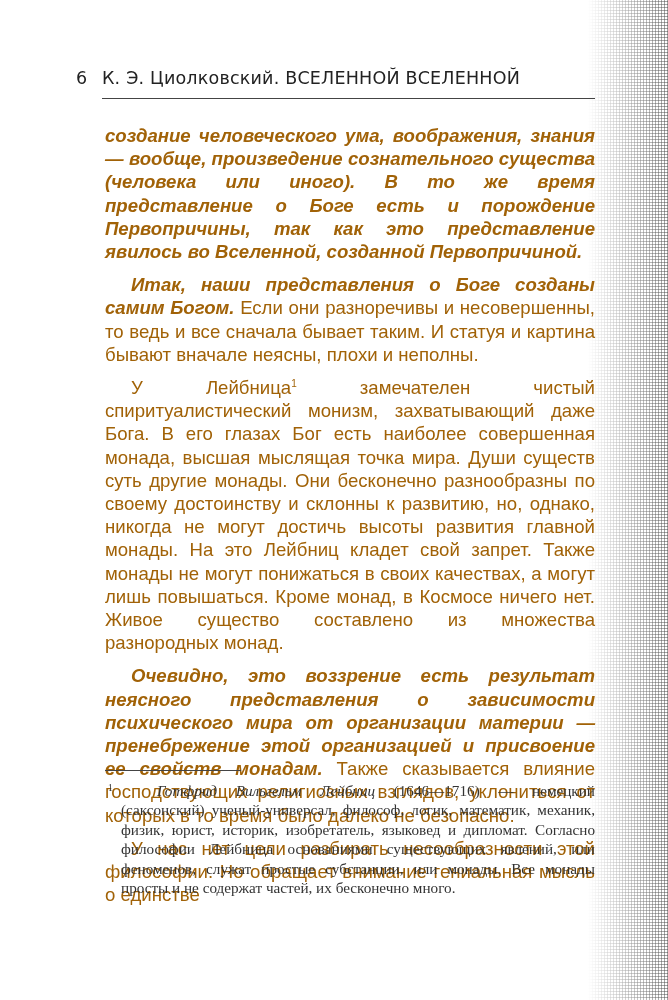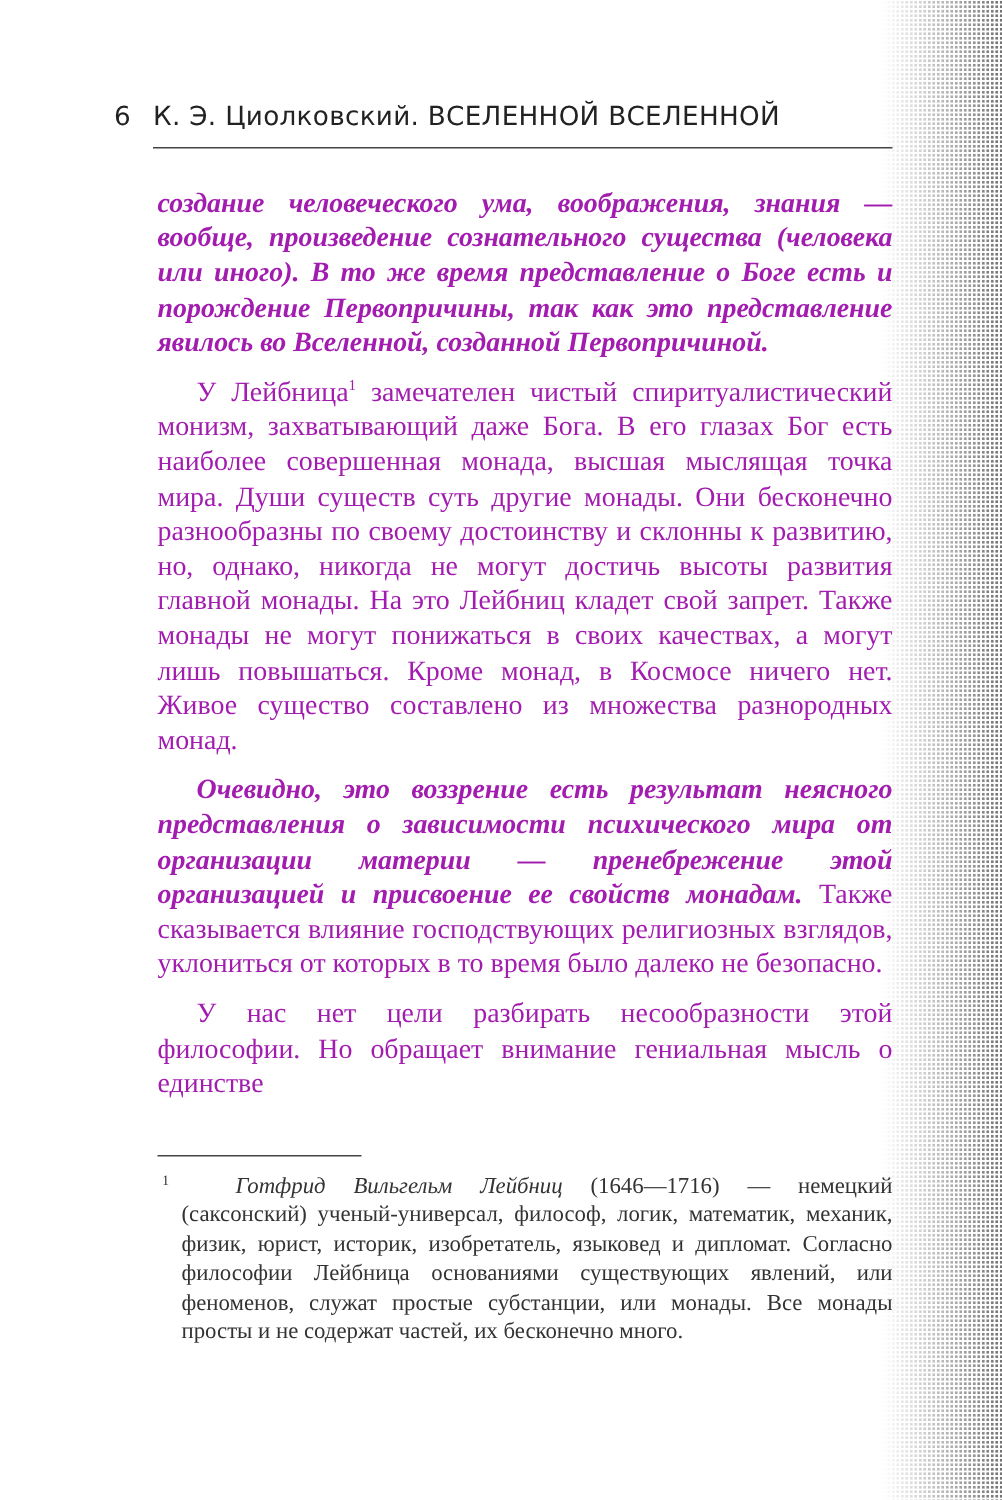--- a/index.html
+++ b/index.html
@@ -22,23 +22,23 @@
     font-size: 17.5px; color: #222; letter-spacing: 0.2px;
   }
   .page-no { position: absolute; left: 0; top: 0; }
   .head-title { position: absolute; left: 26px; top: 0; white-space: nowrap; }
   .head-rule {
     position: absolute; top: 98px; left: 102px; width: 493px; height: 0;
     border-top: 1.3px solid #444;
   }
   .text-block {
     position: absolute; top: 124px; left: 105px; width: 490px;
-    font-family: Liberation Serif, serif;
+    font-family: Liberation Sans, sans-serif;
     font-size: 18.6px; line-height: 23.2px; text-align: justify;
-    color: #a21caf;
+    color: #a16207;
   }
   .text-block p { margin: 0 0 10px 0; }
   .text-block p.indent { text-indent: 26px; }
   .em { font-style: italic; font-weight: bold; }
   sup.fn { font-size: 10px; vertical-align: super; line-height: 0; }
   .fn-rule {
     position: absolute; top: 770px; left: 105px; width: 136px; height: 0;
     border-top: 1px solid #444;
   }
   .footnote {
@@ -57,20 +57,21 @@
 <div class="running-head">
   <span class="page-no">6</span>
   <span class="head-title">К. Э. Циолковский. ВСЕЛЕННОЙ ВСЕЛЕННОЙ</span>
 </div>
 <div class="head-rule"></div>
 
 <div class="text-block">
   <p>
     <span class="em">создание человеческого ума, воображения, знания — вообще, произведение сознательного существа (человека или иного). В то же время представление о Боге есть и порождение Первопричины, так как это представление явилось во Вселенной, созданной Первопричиной.</span>
   </p>
+  <p class="indent"><span class="em">Итак, наши представления о Боге созданы самим Богом.</span><span> Если они разноречивы и несовершенны, то ведь и все сначала бывает таким. И статуя и картина бывают вначале неясны, плохи и неполны.</span></p>
   <p class="indent"><span>У Лейбница</span><sup class="fn">1</sup><span> замечателен чистый спиритуалистический монизм, захватывающий даже Бога. В его глазах Бог есть наиболее совершенная монада, высшая мыслящая точка мира. Души существ суть другие монады. Они бесконечно разнообразны по своему достоинству и склонны к развитию, но, однако, никогда не могут достичь высоты развития главной монады. На это Лейбниц кладет свой запрет. Также монады не могут понижаться в своих качествах, а могут лишь повышаться. Кроме монад, в Космосе ничего нет. Живое существо составлено из множества разнородных монад.</span></p>
   <p class="indent"><span class="em">Очевидно, это воззрение есть результат неясного представления о зависимости психического мира от организации материи — пренебрежение этой организацией и присвоение ее свойств монадам.</span><span> Также сказывается влияние господствующих религиозных взглядов, уклониться от которых в то время было далеко не безопасно.</span></p>
   <p class="indent"><span>У нас нет цели разбирать несообразности этой философии. Но обращает внимание гениальная мысль о единстве</span></p>
 </div>
 
 <div class="fn-rule"></div>
 
 <div class="footnote">
   <span class="fn-mark">1</span>
   <span class="it">Готфрид Вильгельм Лейбниц</span><span> (1646—1716) — немецкий (саксонский) ученый-универсал, философ, логик, математик, механик, физик, юрист, историк, изобретатель, языковед и дипломат. Согласно философии Лейбница основаниями существующих явлений, или феноменов, служат простые субстанции, или монады. Все монады просты и не содержат частей, их бесконечно много.</span>

